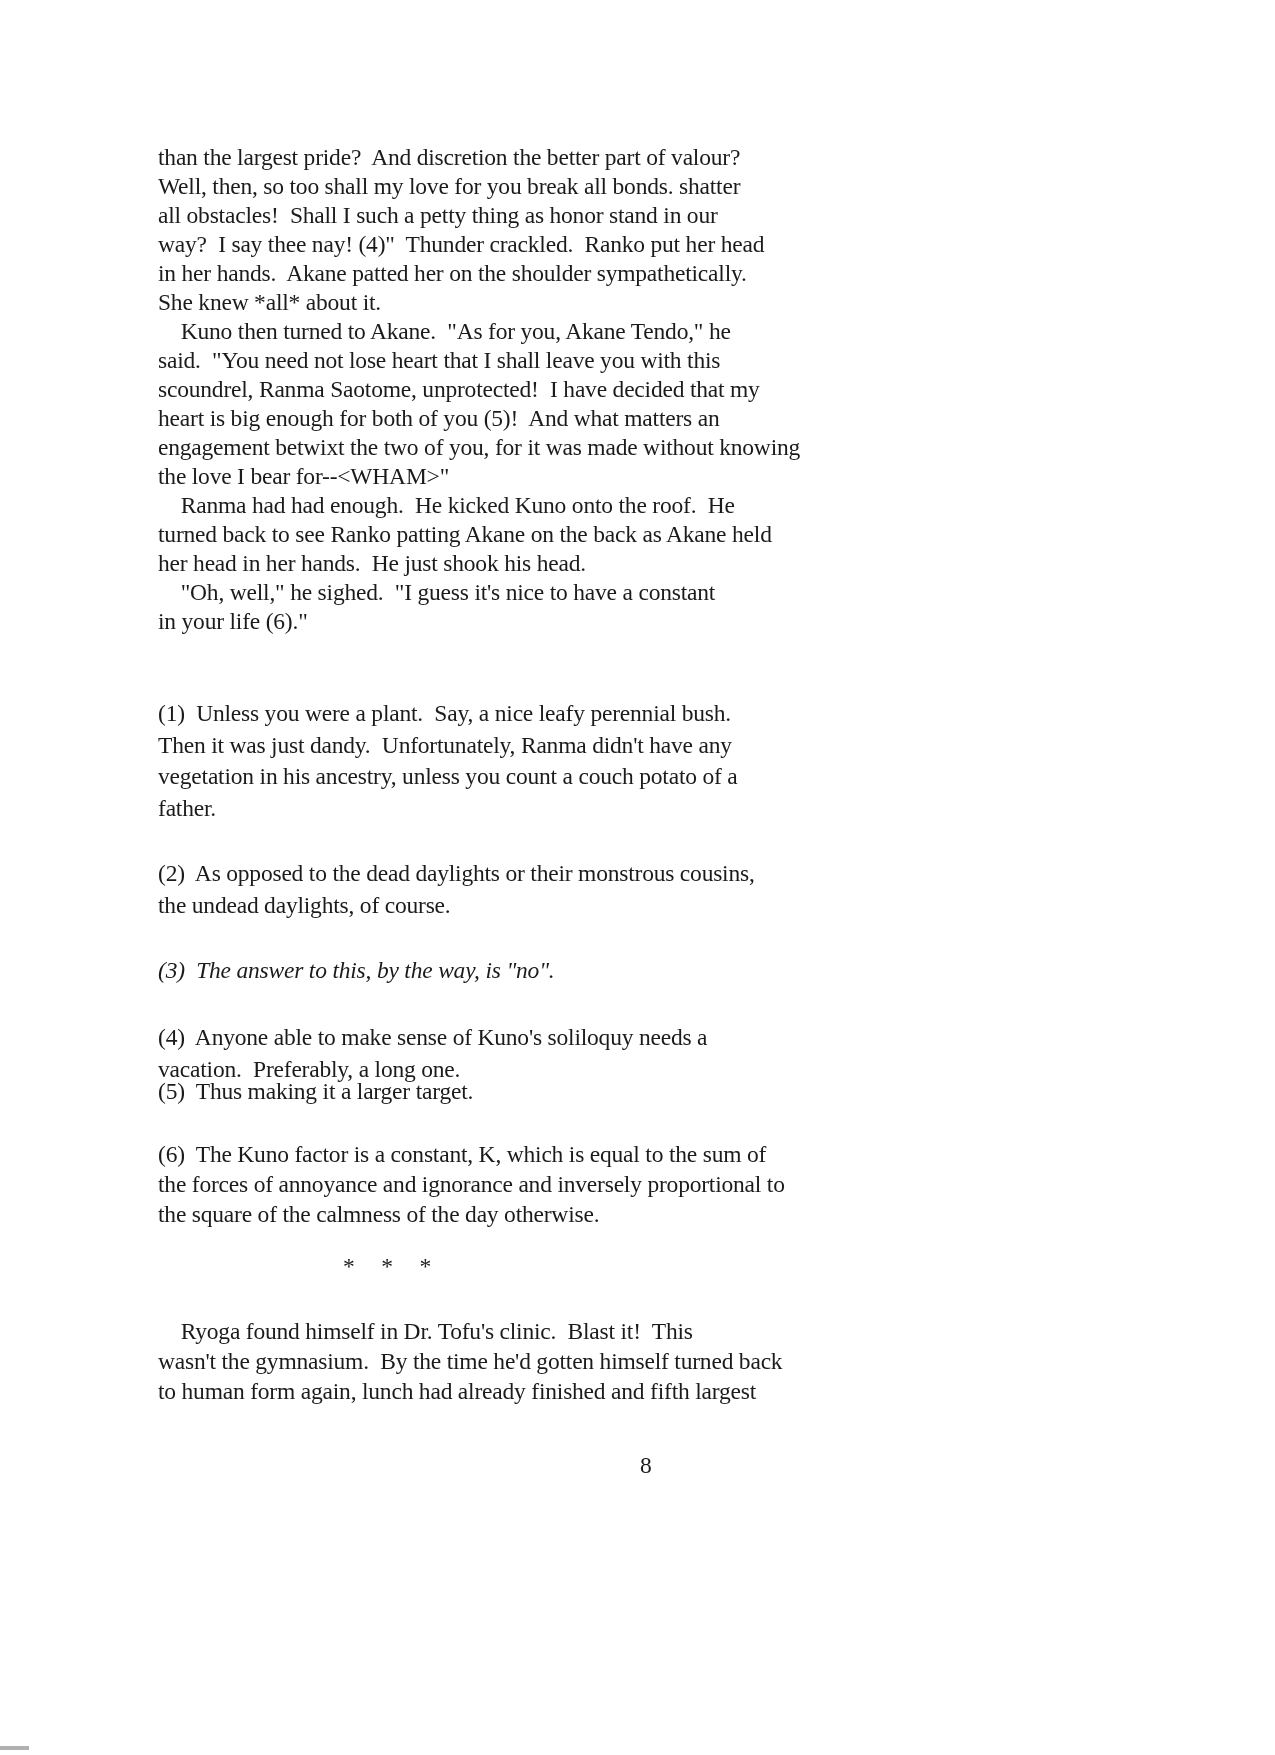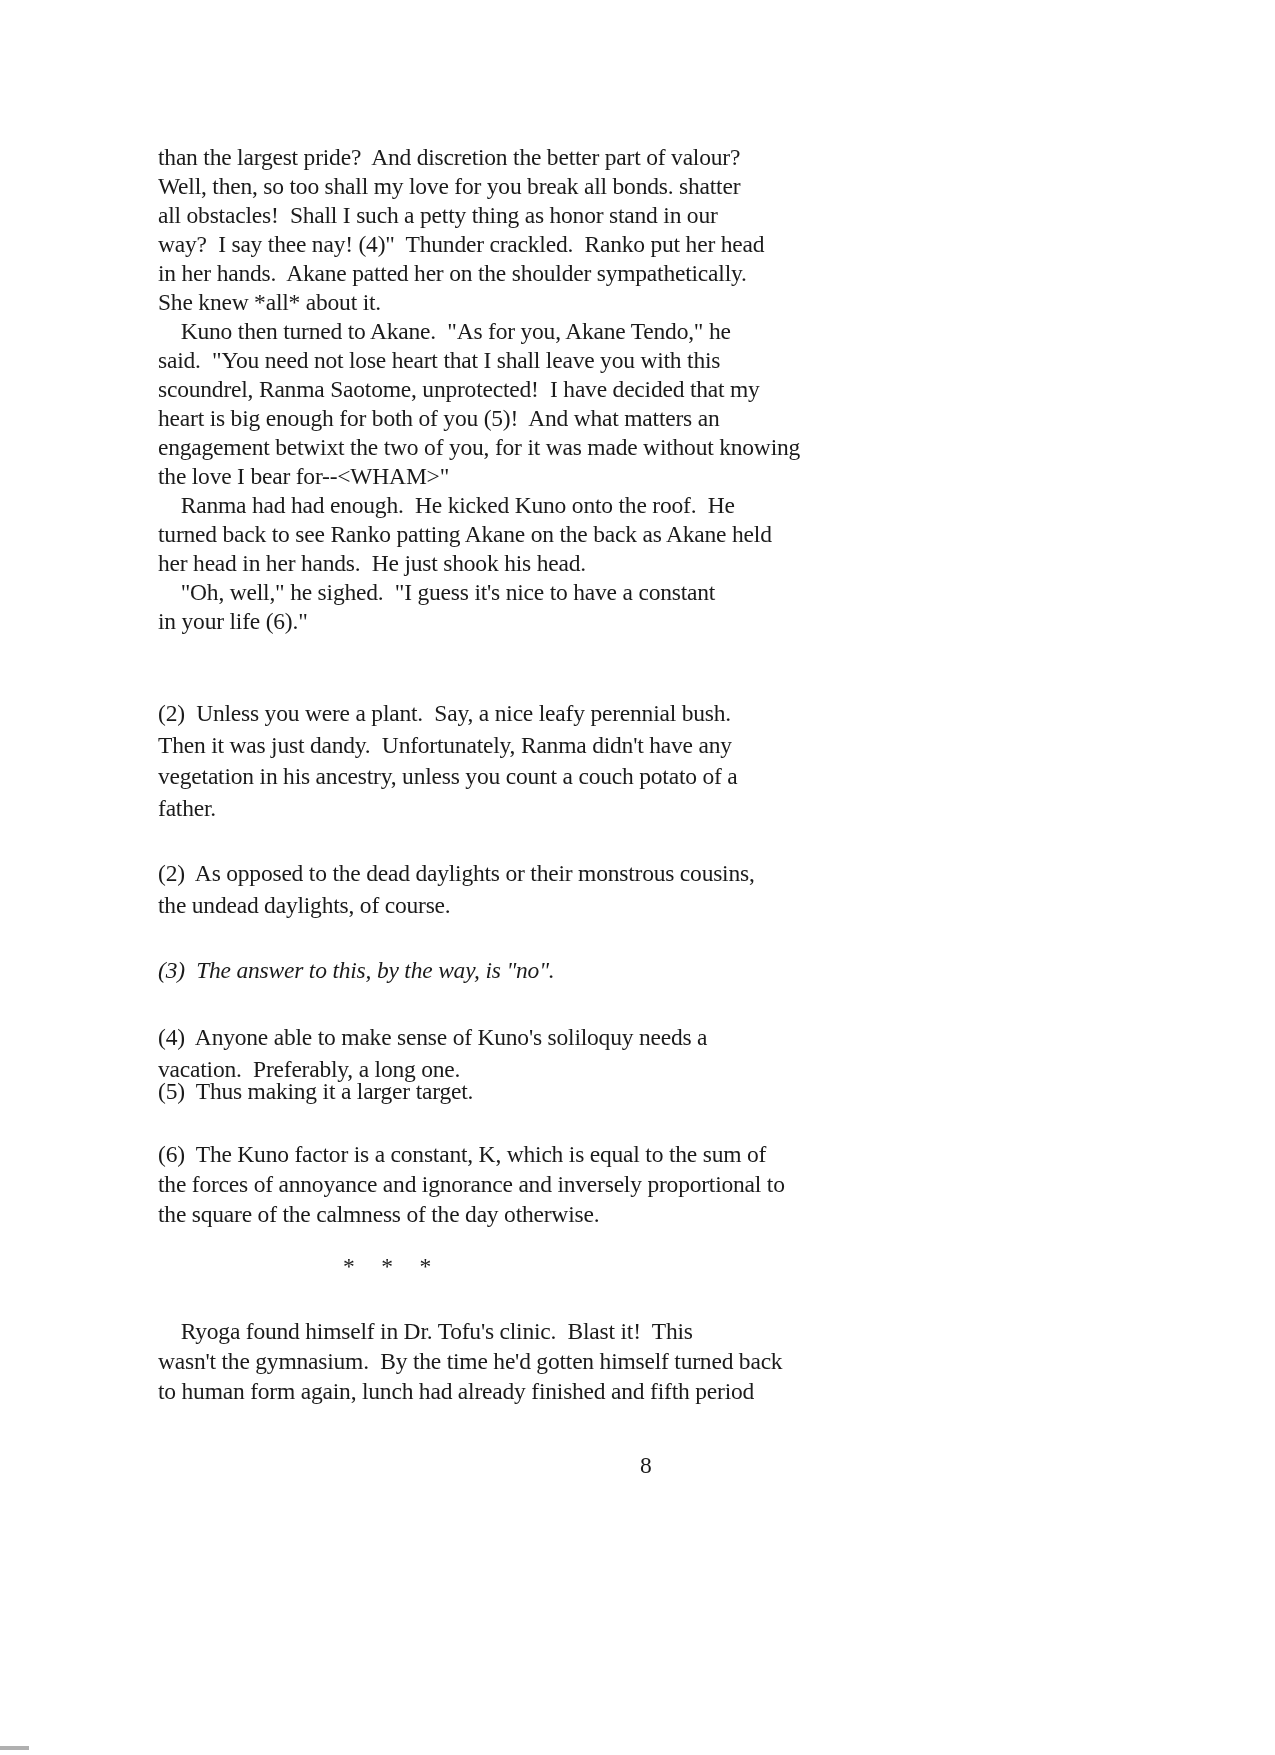--- a/index.html
+++ b/index.html
@@ -55,21 +55,21 @@
 scoundrel, Ranma Saotome, unprotected!  I have decided that my
 heart is big enough for both of you (5)!  And what matters an
 engagement betwixt the two of you, for it was made without knowing
 the love I bear for--&lt;WHAM&gt;"
     Ranma had had enough.  He kicked Kuno onto the roof.  He
 turned back to see Ranko patting Akane on the back as Akane held
 her head in her hands.  He just shook his head.
     "Oh, well," he sighed.  "I guess it's nice to have a constant
 in your life (6)."</div>
 
-  <div class="txt fn1">(2)  Unless you were a plant.  Say, a nice leafy perennial bush.
+  <div class="txt fn1">(1)  Unless you were a plant.  Say, a nice leafy perennial bush.
 Then it was just dandy.  Unfortunately, Ranma didn't have any
 vegetation in his ancestry, unless you count a couch potato of a
 father.</div>
 
   <div class="txt fn2">(2)  As opposed to the dead daylights or their monstrous cousins,
 the undead daylights, of course.</div>
 
   <div class="txt fn3">(3)  The answer to this, by the way, is "no".</div>
 
   <div class="txt fn4">(4)  Anyone able to make sense of Kuno's soliloquy needs a
@@ -78,19 +78,19 @@
   <div class="txt fn5">(5)  Thus making it a larger target.</div>
 
   <div class="txt fn6">(6)  The Kuno factor is a constant, K, which is equal to the sum of
 the forces of annoyance and ignorance and inversely proportional to
 the square of the calmness of the day otherwise.</div>
 
   <div class="txt separator">* * *</div>
 
   <div class="txt closing">    Ryoga found himself in Dr. Tofu's clinic.  Blast it!  This
 wasn't the gymnasium.  By the time he'd gotten himself turned back
-to human form again, lunch had already finished and fifth period</div>
+to human form again, lunch had already finished and fifth largest</div>
 
   <div class="txt page-number">8</div>
 
   <div class="scan-artifact"></div>
 
 </div>
 
 </body></html>

